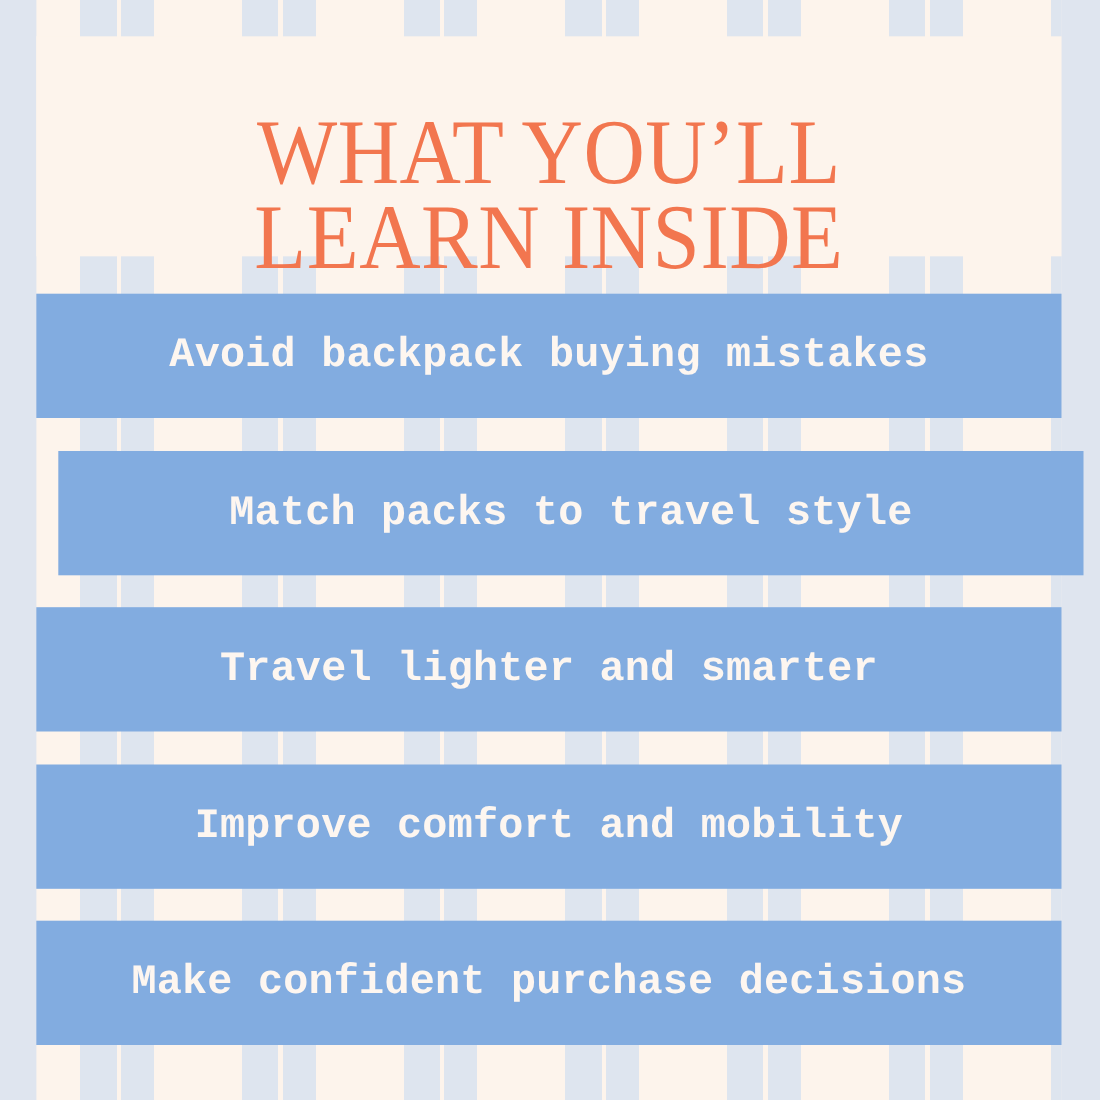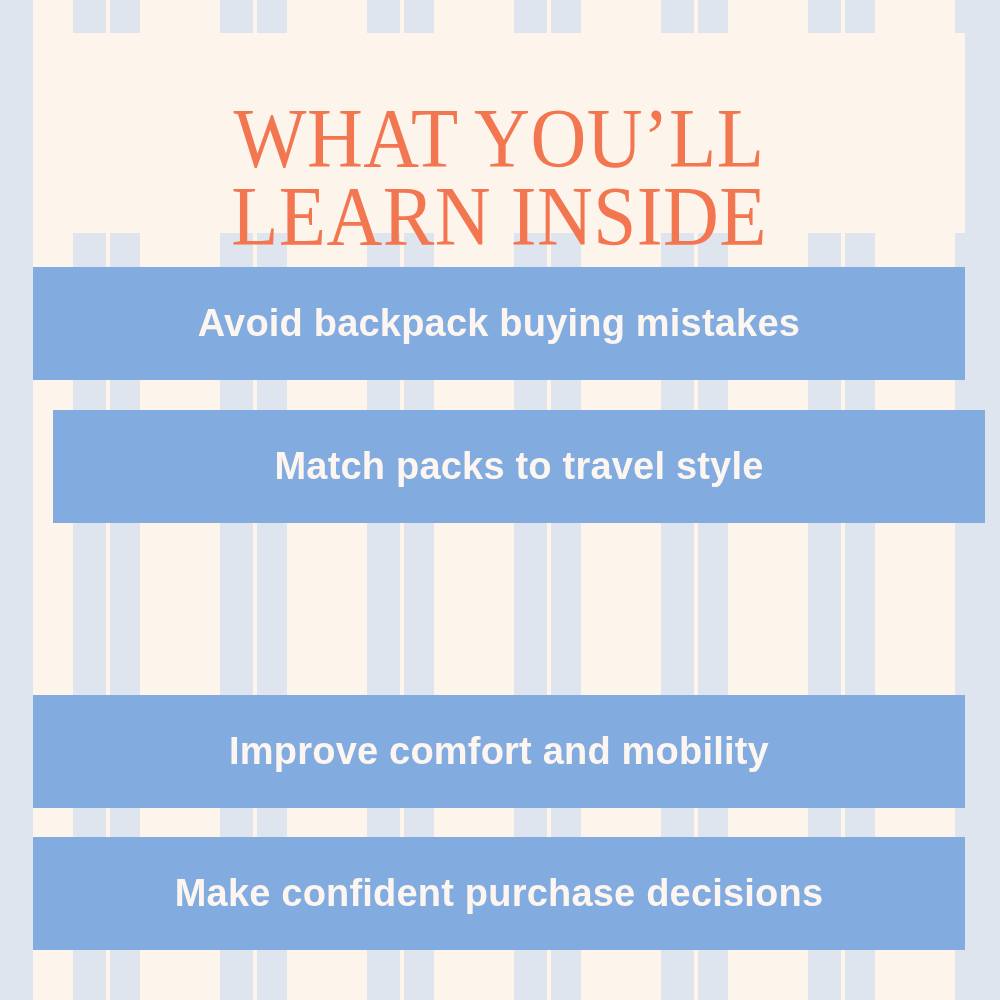--- a/index.html
+++ b/index.html
@@ -84,21 +84,21 @@
     left: 33px;
     width: 932px;
     background: #82ace0;
     display: flex;
     align-items: center;
     justify-content: center;
     color: #fdf6f0;
     font-weight: bold;
     font-size: 38px;
     letter-spacing: 0.2px;
-    font-family: Liberation Sans, sans-serif;
+    font-family: Liberation Mono, monospace;
     box-sizing: border-box;
   }
   .bar-label { display: block; }
 
   .bar-1 { top: 267px; height: 113px; }
   .bar-2 { top: 410px; height: 113px; margin-left: 20px; }
   .bar-3 { top: 552px; height: 113px; }
   .bar-4 { top: 695px; height: 113px; }
   .bar-5 { top: 837px; height: 113px; }
 </style>
@@ -116,20 +116,23 @@
 LEARN INSIDE</h1>
 
   <div class="bar bar-1">
     <span class="bar-label">Avoid backpack buying mistakes</span>
   </div>
 
   <div class="bar bar-2">
     <span class="bar-label">Match packs to travel style</span>
   </div>
 
+  <div class="bar bar-3">
+    <span class="bar-label">Travel lighter and smarter</span>
+  </div>
 
   <div class="bar bar-5">
     <span class="bar-label">Make confident purchase decisions</span>
   </div>
 
   <div class="bar bar-4">
     <span class="bar-label">Improve comfort and mobility</span>
   </div>
 
 </div>

